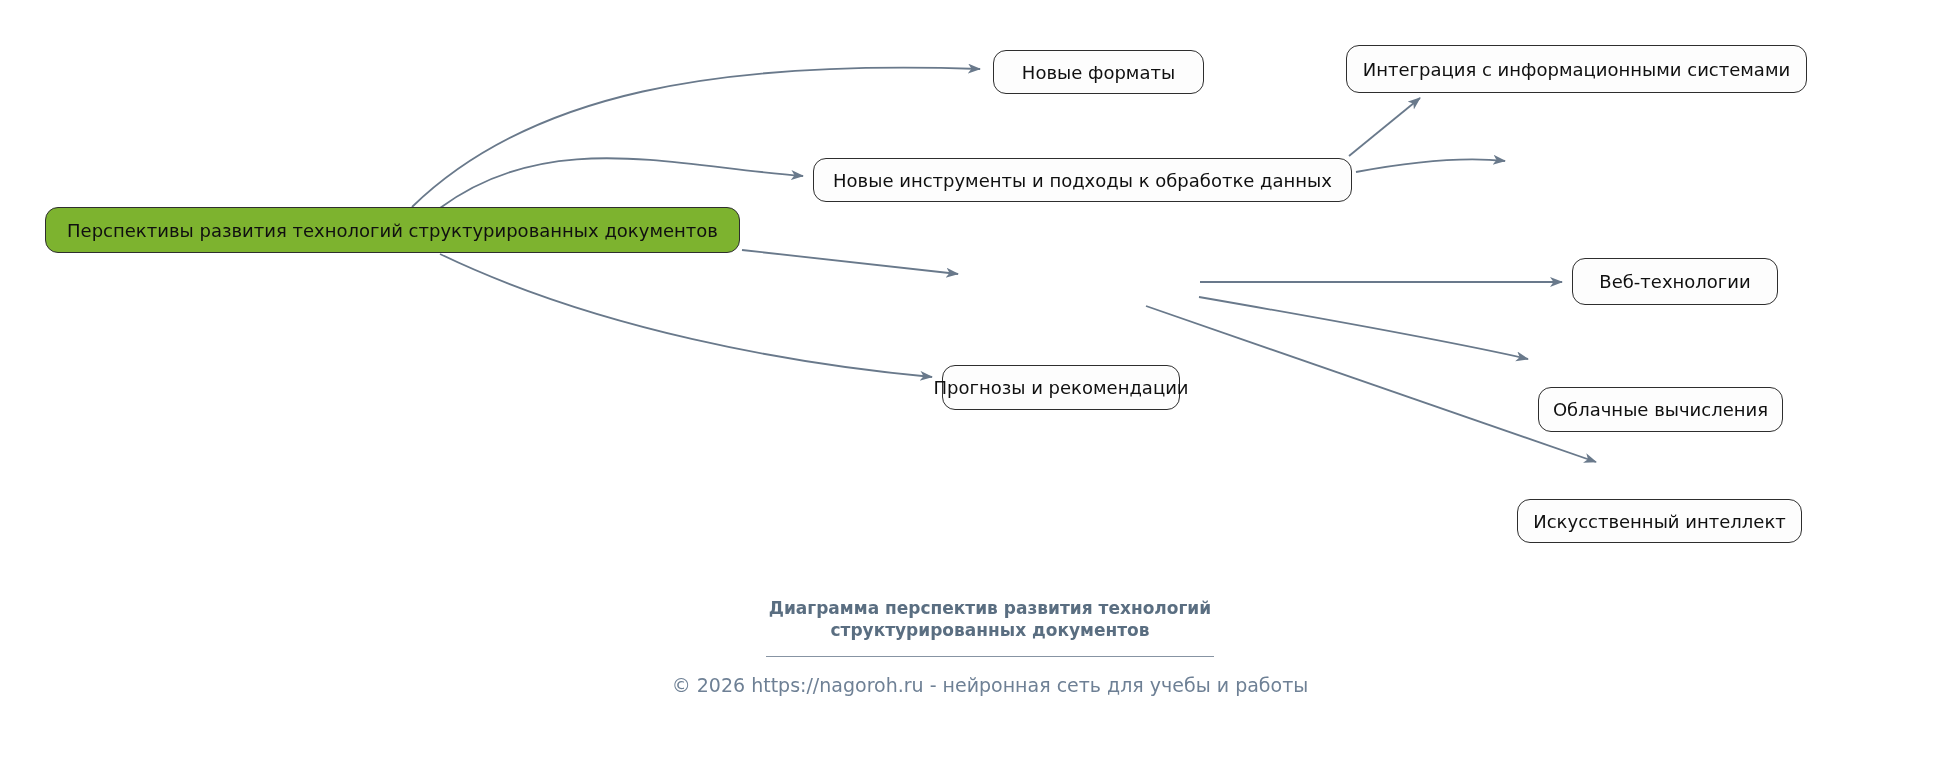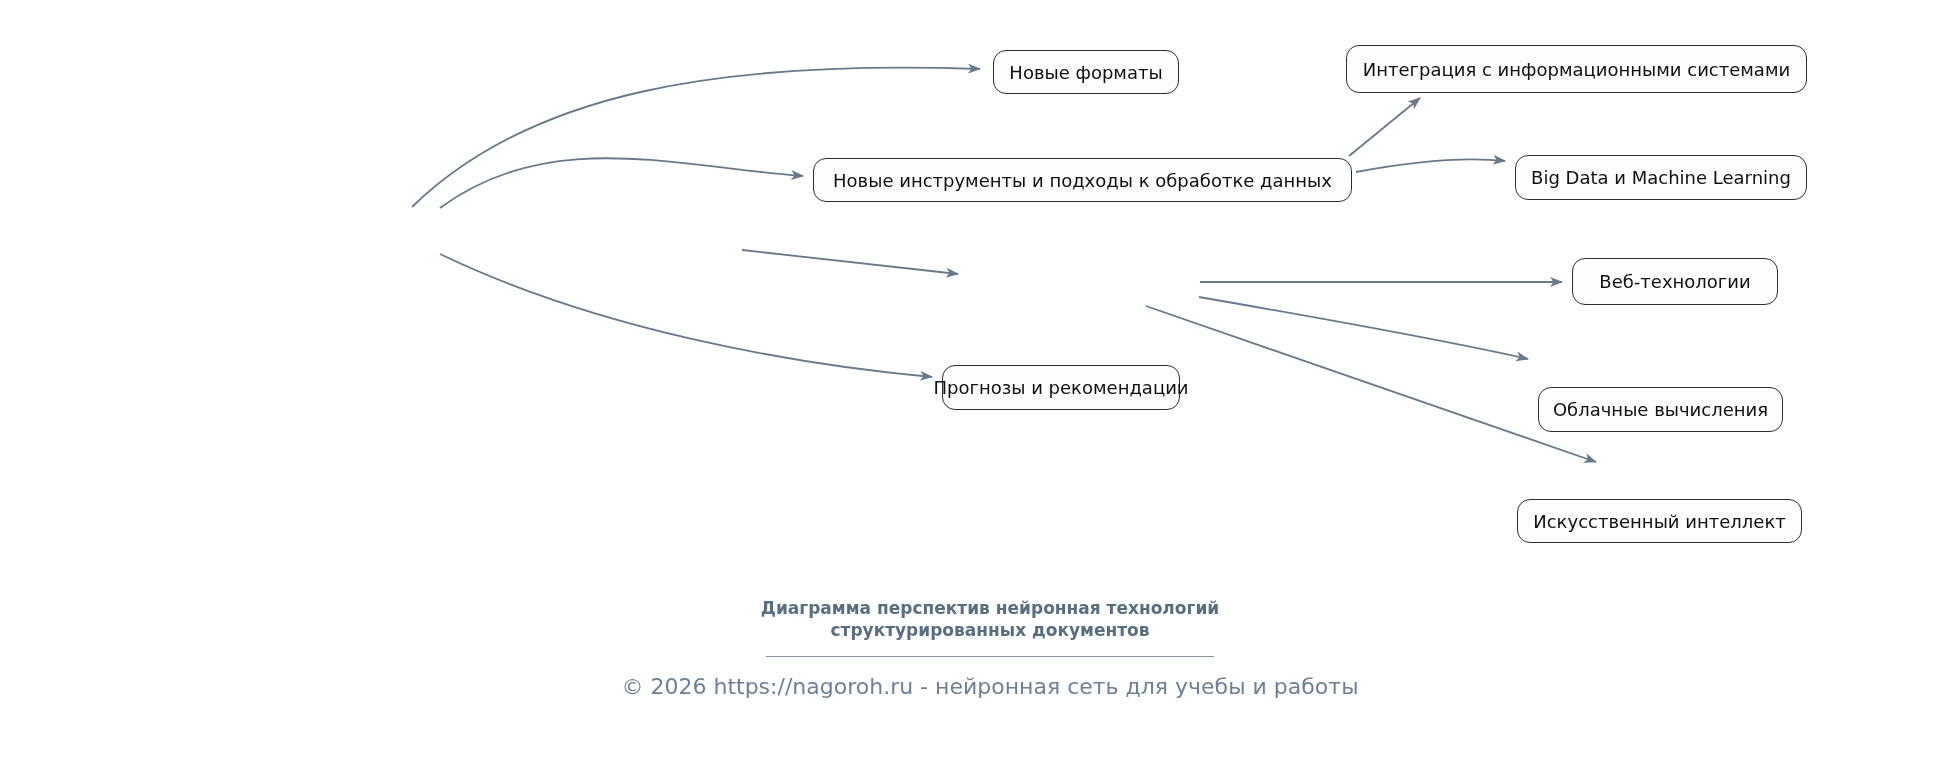--- a/index.html
+++ b/index.html
@@ -52,21 +52,21 @@
     color:var(--caption,#5a6e81);
   }
   .caption .divider{
     width:448px;
     margin:15px auto 0 auto;
     border:none;
     border-top:1.4px solid #8794a3;
   }
   .caption .footer{
     margin-top:17px;
-    font-size:22px;
+    font-size:19px;
     color:var(--footer,#6e8095);
   }
 </style>
 </head>
 <body style="--root-fill: #7db32f; --edge: #69798b; --node-border: #2e2e2e; --caption: #5a6e81; --footer: #6e8095;">
 
 <div class="canvas">
 
   <svg class="edges" viewBox="0 0 1939 773" xmlns="http://www.w3.org/2000/svg">
     <defs>
@@ -78,38 +78,38 @@
     <path class="edge" d="M 440,208 C 548,128 672,166 803,176" marker-end="url(#arrow)"></path>
     <path class="edge" d="M 742,250 L 958,274" marker-end="url(#arrow)"></path>
     <path class="edge" d="M 440,254 C 598,330 792,364 932,377" marker-end="url(#arrow)"></path>
     <path class="edge" d="M 1349,156 L 1420,98" marker-end="url(#arrow)"></path>
     <path class="edge" d="M 1356,172 C 1420,160 1468,157 1505,161" marker-end="url(#arrow)"></path>
     <path class="edge" d="M 1200,282 L 1562,282" marker-end="url(#arrow)"></path>
     <path class="edge" d="M 1199,297 C 1320,318 1448,341 1528,359" marker-end="url(#arrow)"></path>
     <path class="edge" d="M 1146,306 L 1596,462" marker-end="url(#arrow)"></path>
   </svg>
 
+  <div class="node root" style="left:45px;top:207px;width:695px;height:46px;">Перспективы развития технологий структурированных документов</div>
 
-  <div class="node" style="left:993px;top:50px;width:186px;height:44px;">Новые форматы</div>
+  <div class="node" style="left:993px;top:50px;width:211px;height:44px;">Новые форматы</div>
 
   <div class="node" style="left:1346px;top:45px;width:461px;height:48px;">Интеграция с информационными системами</div>
 
   <div class="node" style="left:813px;top:158px;width:539px;height:44px;">Новые инструменты и подходы к обработке данных</div>
 
-  <div class="node" style="left:1515px;top:155px;width:292px;height:45px;">Big Data и Machine Learning</div>
 
 
   <div class="node" style="left:1572px;top:258px;width:206px;height:47px;">Веб-технологии</div>
 
   <div class="node" style="left:942px;top:365px;width:238px;height:45px;">Прогнозы и рекомендации</div>
 
   <div class="node" style="left:1538px;top:387px;width:245px;height:45px;">Облачные вычисления</div>
 
   <div class="node" style="left:1517px;top:499px;width:285px;height:44px;">Искусственный интеллект</div>
 
   <div class="caption">
-    <div class="title">Диаграмма перспектив нейронная технологий</div>
+    <div class="title">Диаграмма перспектив развития технологий</div>
     <div class="title">структурированных документов</div>
     <hr class="divider">
     <div class="footer">© 2026 https://nagoroh.ru - нейронная сеть для учебы и работы</div>
   </div>
 
 </div>
 
 </body></html>

